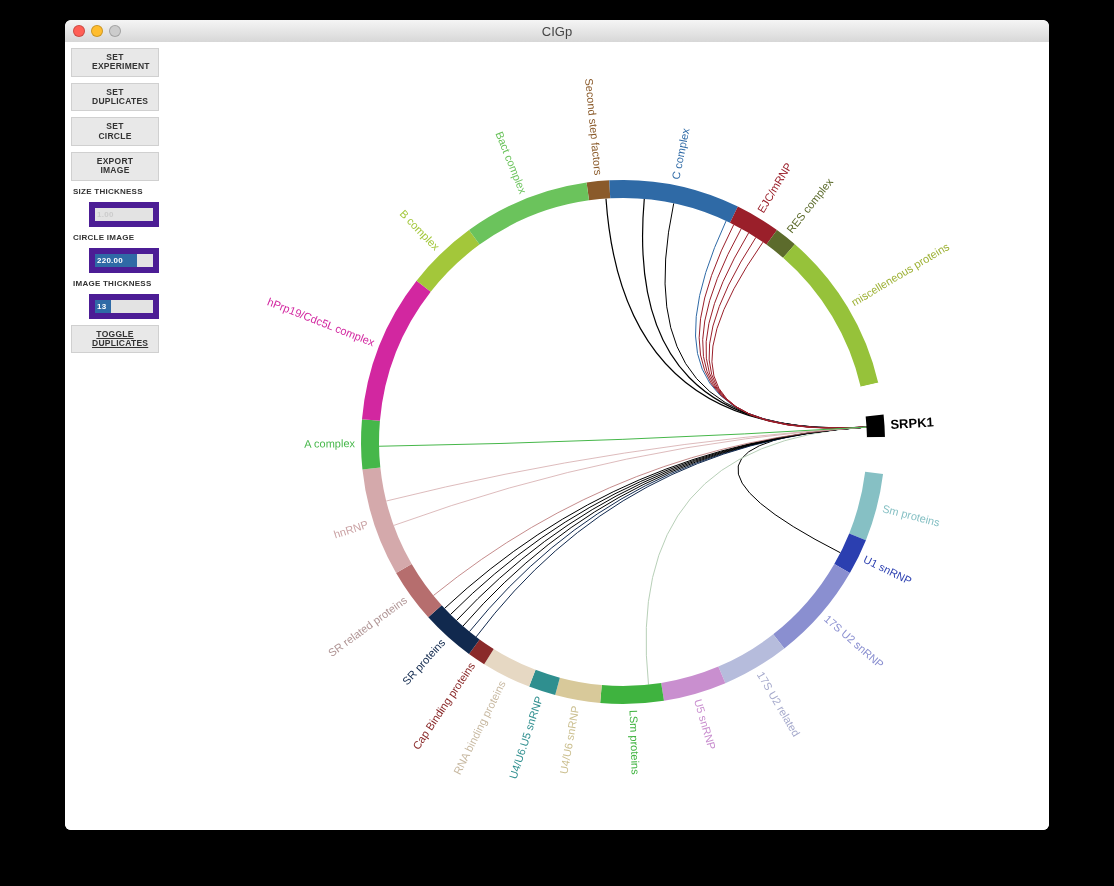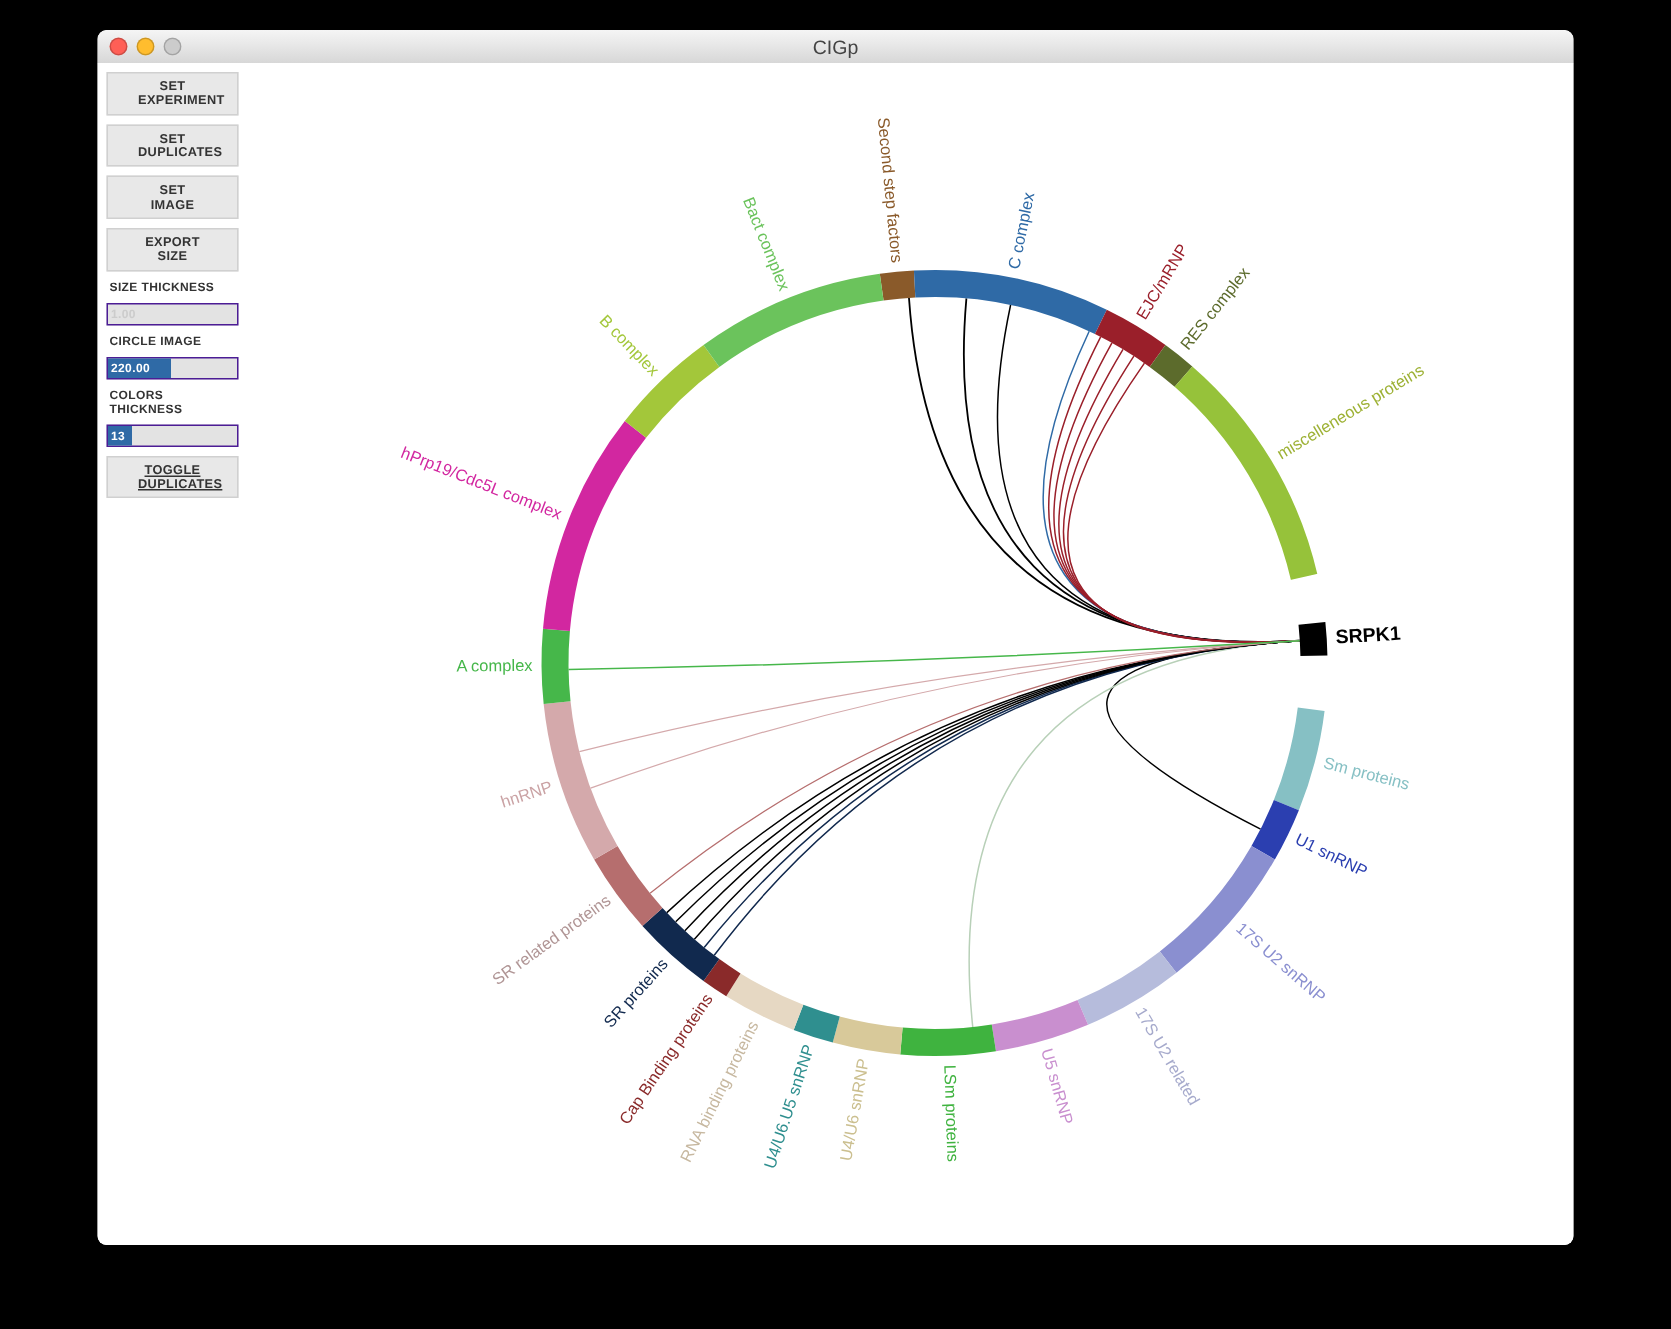--- a/index.html
+++ b/index.html
@@ -79,25 +79,26 @@
     cursor: pointer;
     line-height: 1.1;
   }
   .lbl {
     text-align: left;
     padding: 0 2px;
     font-size: 8px;
   }
   .field {
     background: #e3e3e3;
-    border: 1px solid #4c1d95;
+    border: 6px solid #4c1d95;
     height: 13px;
     position: relative;
     font-size: 8px;
     color: #999;
+    margin-left: 18px;
   }
   .field .val {
     position: absolute;
     left: 2px; top: 0; bottom: 0;
     display: flex; align-items: center;
     color: #fff;
     font-weight: bold;
   }
   .field .bar { position:absolute; left:0; top:0; bottom:0; }
   .field .txt { position:relative; padding-left:2px; line-height:13px; color:#ccc; }
@@ -121,35 +122,35 @@
       <div class="tl grn"></div>
     </div>
     <div class="title">CIGp</div>
   </div>
 
   <div class="content">
 
     <div class="sidebar">
       <div class="btn">SET EXPERIMENT</div>
       <div class="btn">SET DUPLICATES</div>
-      <div class="btn">SET IMAGE</div>
-      <div class="btn">EXPORT SIZE</div>
+      <div class="btn">SET CIRCLE</div>
+      <div class="btn">EXPORT IMAGE</div>
 
       <div class="lbl">SIZE THICKNESS</div>
       <div class="field">
         <span class="txt">1.00</span>
       </div>
 
       <div class="lbl">CIRCLE IMAGE</div>
       <div class="field">
         <div class="bar" style="width:42px;background:#2f6aa6;"></div>
         <div class="val">220.00</div>
       </div>
 
-      <div class="lbl">COLORS THICKNESS</div>
+      <div class="lbl">IMAGE THICKNESS</div>
       <div class="field">
         <div class="bar" style="width:16px;background:#2f6aa6;"></div>
         <div class="val">13</div>
       </div>
 
       <div class="btn" style="white-space:pre-line;text-decoration:underline;">TOGGLE
 DUPLICATES</div>
     </div>
 
     <svg class="chart" viewBox="0 0 896 788">

